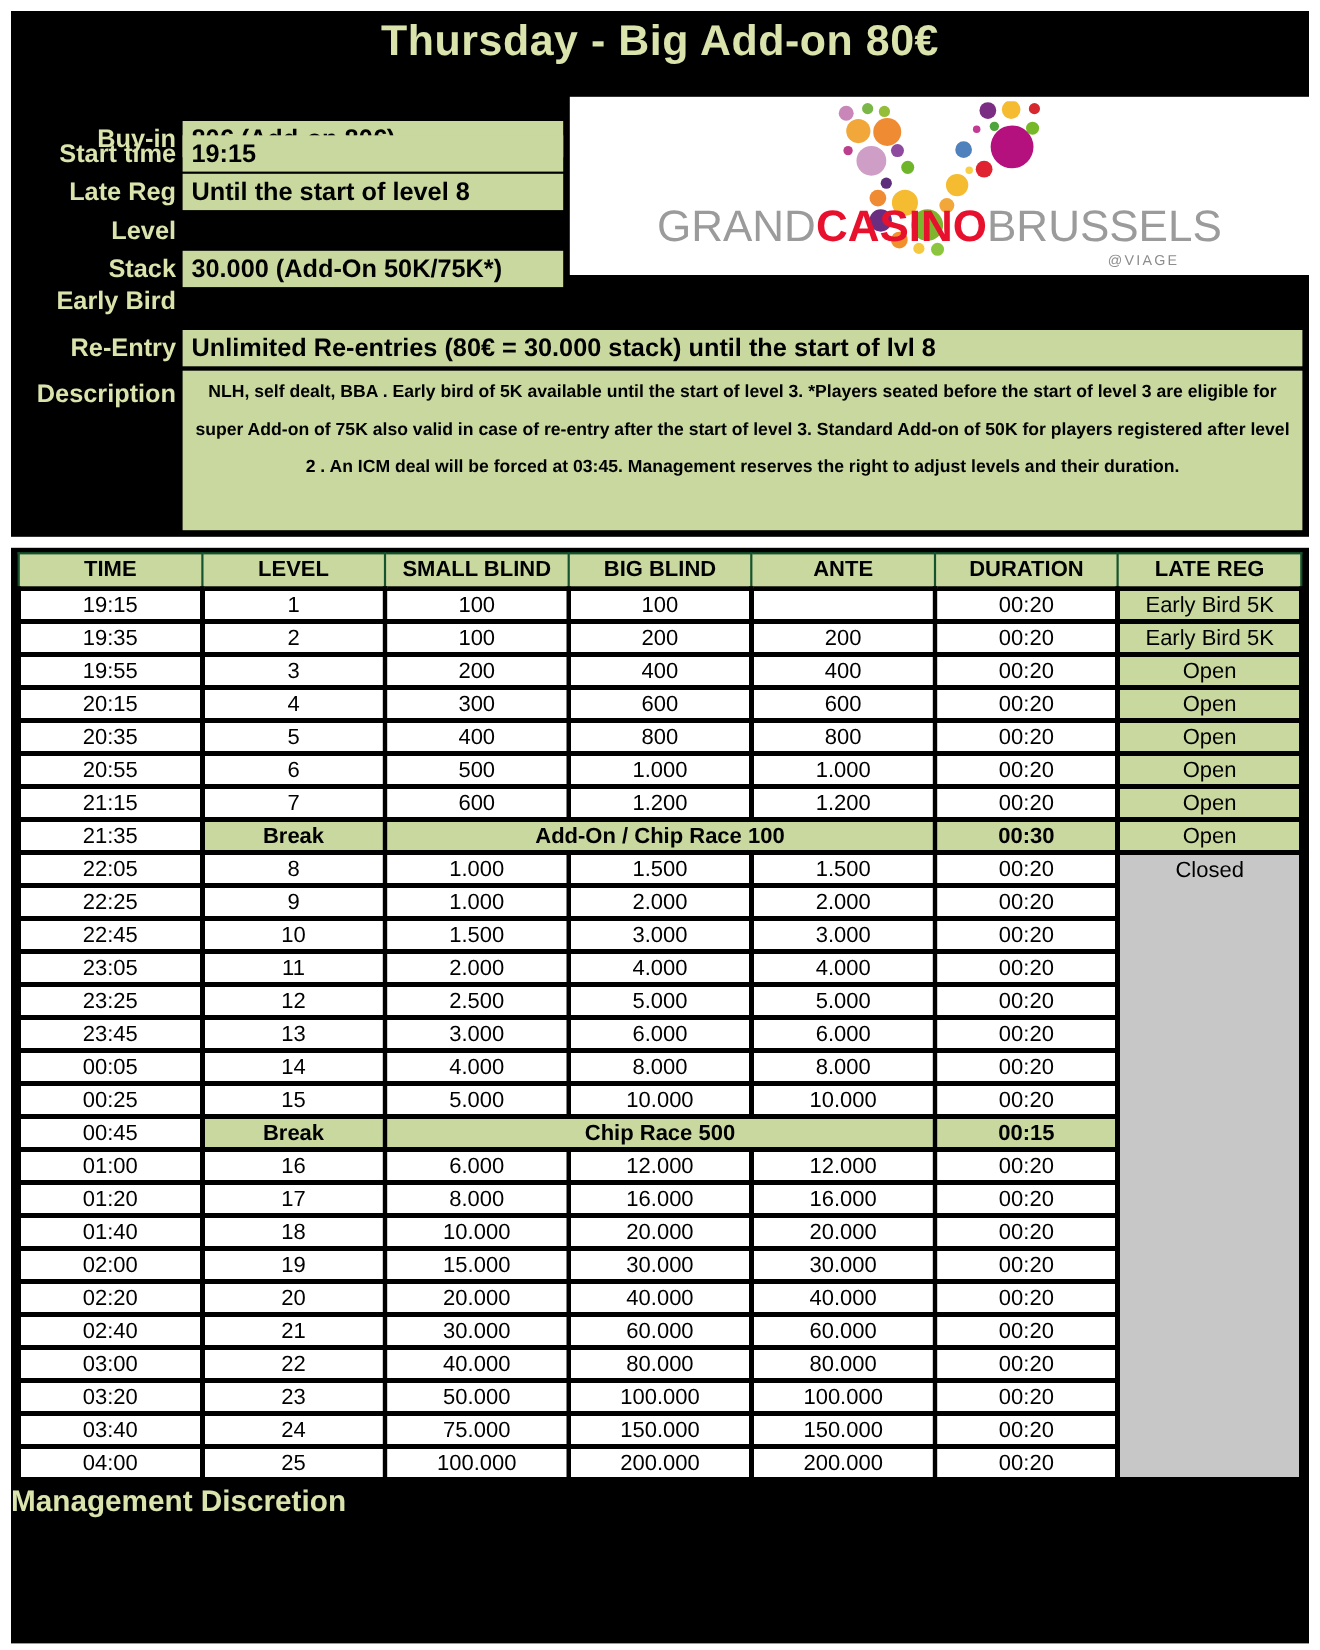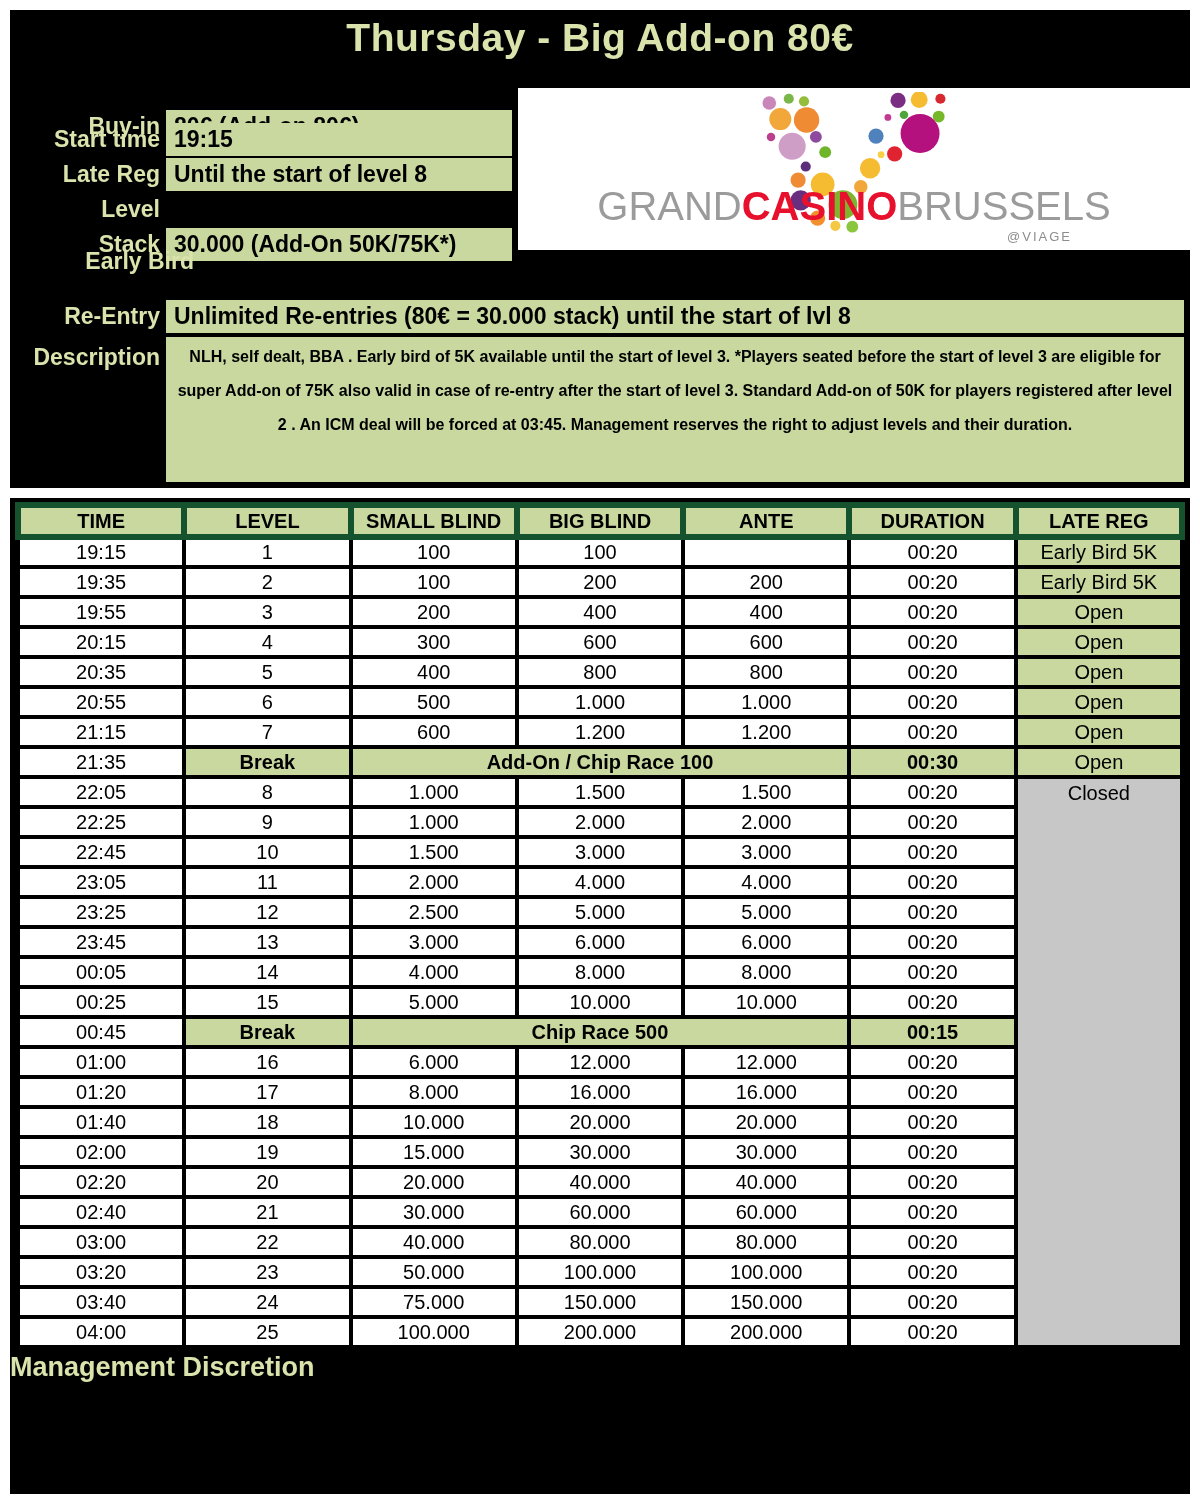--- a/index.html
+++ b/index.html
@@ -23,21 +23,21 @@
     color:#d9e3ab; font-weight:bold; font-size:23px; line-height:33px;
     white-space:nowrap;
   }
   .info-value {
     position:absolute; left:156px; width:346px; height:33px;
     background:#c9d89f; color:#000; font-weight:bold; font-size:23px;
     line-height:33px; padding-left:8px; white-space:nowrap; overflow:hidden;
   }
   .info-value.wide { width:1018px; }
   .row0 { top:78px;margin-top:22px; }  .row1 { top:113px; } .row2 { top:148px; }
-  .row3 { top:183px; } .row4 { top:218px; } .row5 { top:235px;margin-left:34px; }
+  .row3 { top:183px; } .row4 { top:218px; } .row5 { top:247px; }
   .row6 { top:290px; }
   .desc-label { top:333px; line-height:28px; }
   .desc-cell {
     position:absolute; left:156px; top:327px; width:1018px; height:145px;
     background:#c9d89f; color:#000; font-weight:bold; font-size:16px;
     line-height:34px; text-align:center; padding:3px 10px 0 10px;
   }
 
   
   .logo-box {
@@ -58,21 +58,21 @@
 
   
   .table-panel {
     position:absolute; left:10px; top:498px; width:1180px; height:996px;
     background:#000; padding-top:4px;
   }
   table.schedule {
     width:1170px; margin:0 auto; border-collapse:collapse; table-layout:fixed;
   }
   table.schedule th {
-    border:6px solid #14532d; background:#c9d89f; height:32px;
+    border:2px solid #14532d; background:#c9d89f; height:32px;
     font-size:20px; font-weight:bold; text-align:center; padding:0;
   }
   table.schedule td {
     border:4px solid #000; background:#fff; height:30px;
     font-size:20px; font-weight:normal; text-align:center; padding:0;
     overflow:hidden; white-space:nowrap;
   }
   table.schedule td.green { background:#c9d89f; }
   table.schedule td.bold  { font-weight:bold; }
   table.schedule td.gray  {

